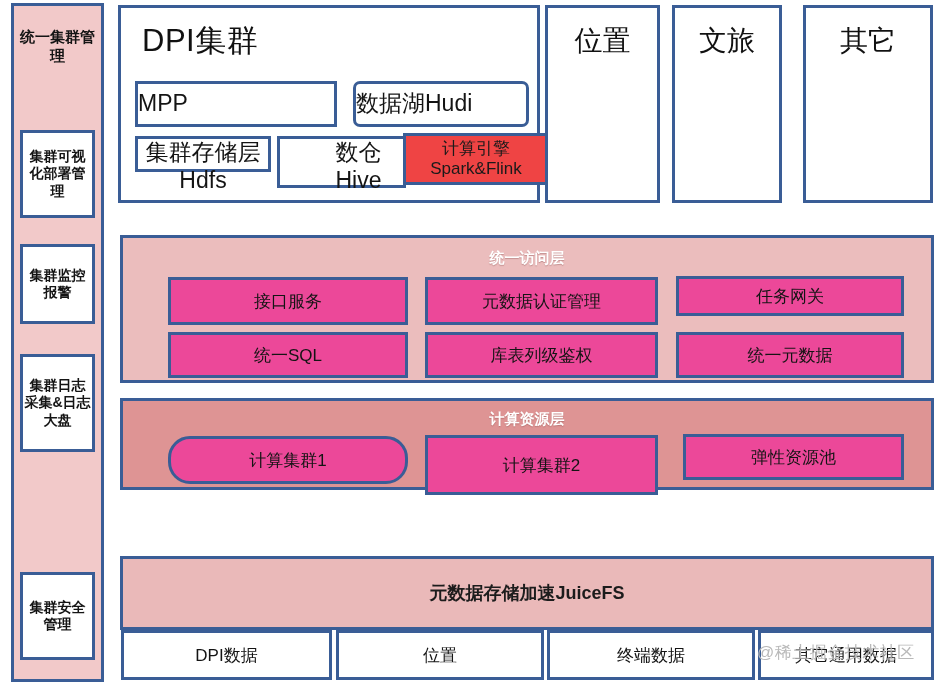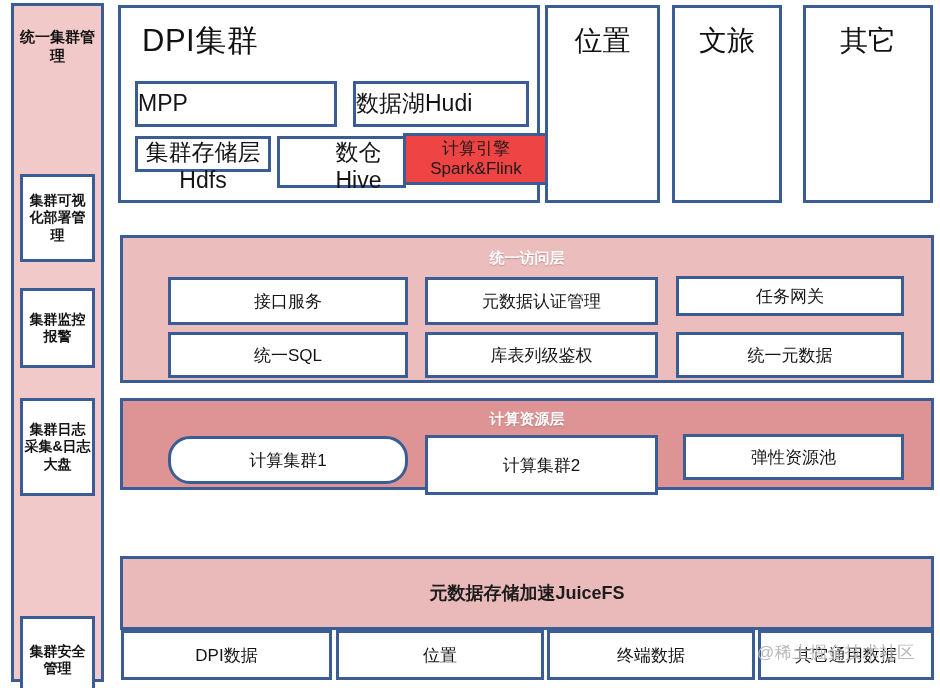--- a/index.html
+++ b/index.html
@@ -66,21 +66,20 @@
     border: 3px solid #3a5d96;
     background: #ffffff;
     display: flex;
     align-items: center;
     justify-content: center;
     text-align: center;
     font-size: 14px;
     font-weight: 700;
     line-height: 1.22;
     color: #141414;
-    margin-top: 44px;
   }
 
   
   #dpi-cluster {
     position: absolute;
     left: 118px;
     top: 5px;
     width: 422px;
     height: 198px;
     box-sizing: border-box;
@@ -144,21 +143,21 @@
     text-align: center;
     font-size: 15px;
     font-weight: 700;
     color: #ffffff;
     text-shadow: 0 1px 1px rgba(120, 60, 60, .35);
   }
   .cell {
     position: absolute;
     box-sizing: border-box;
     border: 3px solid #3a5d96;
-    background: #ffffff;
+    background: #ec4899;
     display: flex;
     align-items: center;
     justify-content: center;
     text-align: center;
     font-size: 17px;
     color: #141414;
   }
 
   
   #juicefs {
@@ -229,21 +228,21 @@
     </div>
   </div>
 
   <div id="dpi-cluster">
     <div id="dpi-title">DPI集群</div>
 
     <div class="dpi-inner" style="left:14px;top:73px;width:202px;height:46px;">
       <span>MPP</span>
     </div>
 
-    <div class="dpi-inner" style="left:232px;top:73px;width:176px;height:46px;">
+    <div class="dpi-inner" style="left:232px;top:73px;width:176px;height:46px;border-radius:7px;">
       <span>数据湖Hudi</span>
     </div>
 
     <div class="dpi-inner" style="left:14px;top:128px;width:136px;height:36px;flex-direction:column;">
       <span>集群存储层</span>
       <span>Hdfs</span>
     </div>
 
     <div class="dpi-inner" style="left:156px;top:128px;width:129px;height:52px;flex-direction:column;padding-left:34px;">
       <span>数仓</span>

